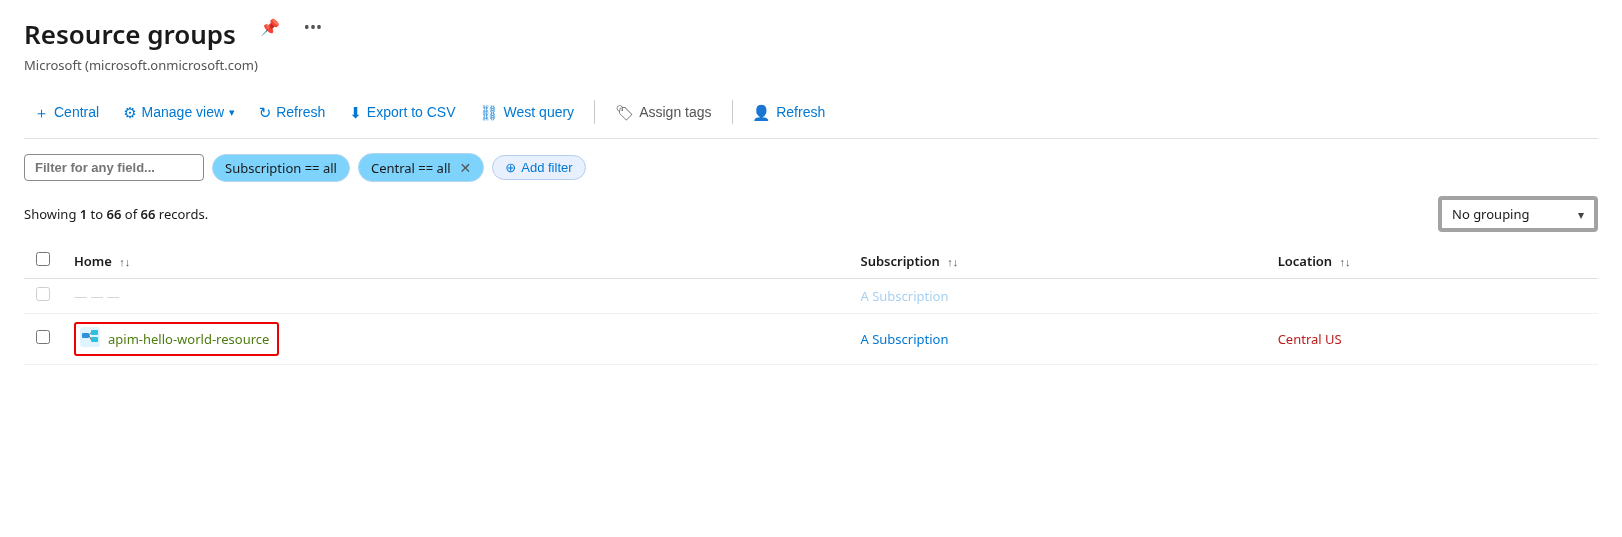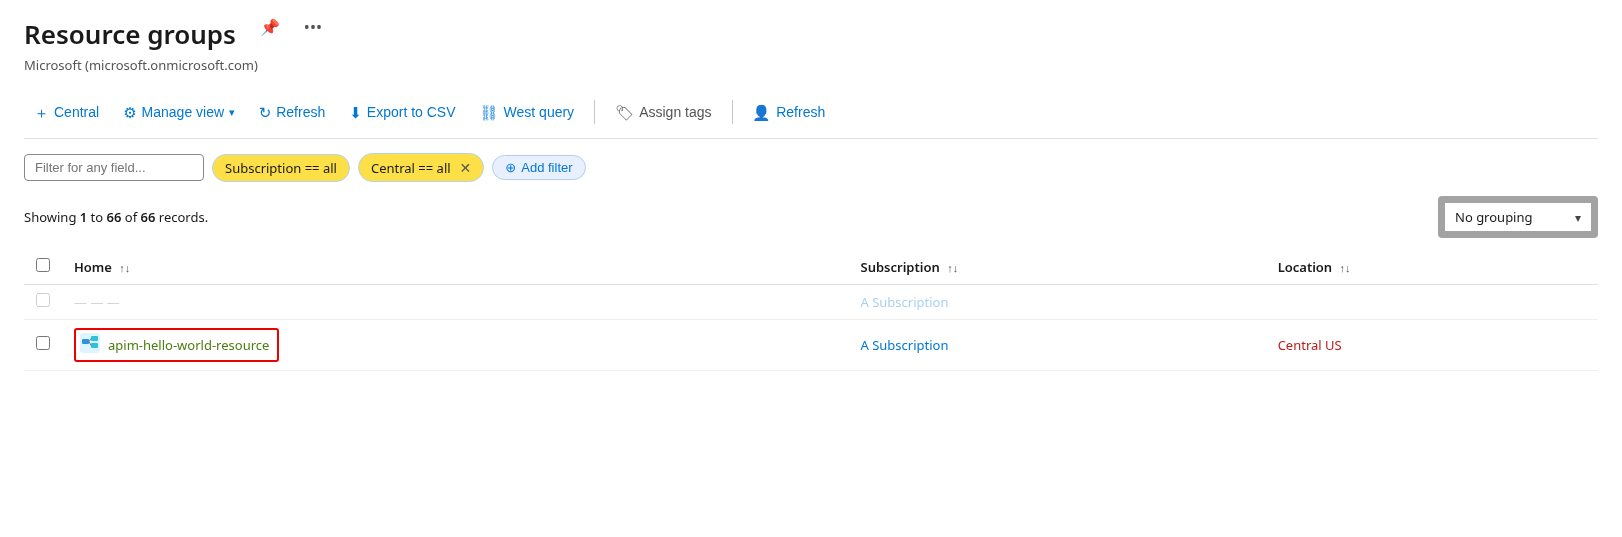--- a/index.html
+++ b/index.html
@@ -96,26 +96,27 @@
     }
     .filter-input {
       border: 1px solid #8a8a8a;
       border-radius: 4px;
       padding: 5px 10px;
       font-size: 13px;
       color: #555;
       outline: none;
       width: 180px;
       background: #fff;
+      font-weight: bold;
     }
     .filter-pill {
       display: flex;
       align-items: center;
       gap: 5px;
-      background: #fde047;
+      background: #7dd3fc;
       border: 1px solid #b3d4f0;
       border-radius: 16px;
       padding: 4px 12px;
       font-size: 13px;
       color: #1a1a1a;
       cursor: pointer;
     }
     .filter-pill-close {
       cursor: pointer;
       color: #555;
@@ -143,21 +144,21 @@
       margin-bottom: 12px;
     }
     .records-text {
       font-size: 13px;
       color: #1a1a1a;
     }
     .records-text strong { font-weight: 600; }
     .grouping-select {
       display: flex;
       align-items: center;
-      border: 7px solid #a3a3a3;
+      border: 4px solid #a3a3a3;
       border-radius: 4px;
       padding: 5px 10px;
       font-size: 13px;
       color: #1a1a1a;
       background: #fff;
       cursor: pointer;
       gap: 8px;
       min-width: 160px;
     }
     .grouping-select-label { flex: 1; }

